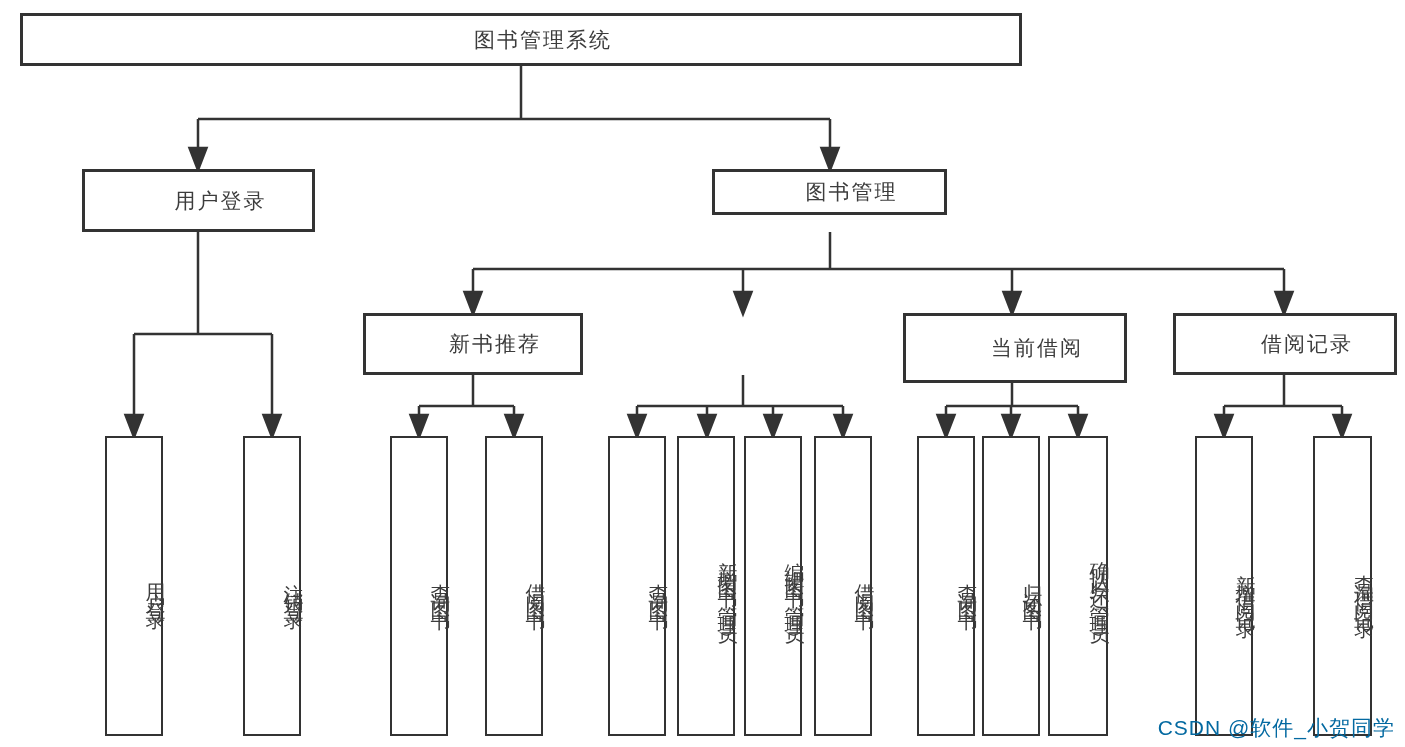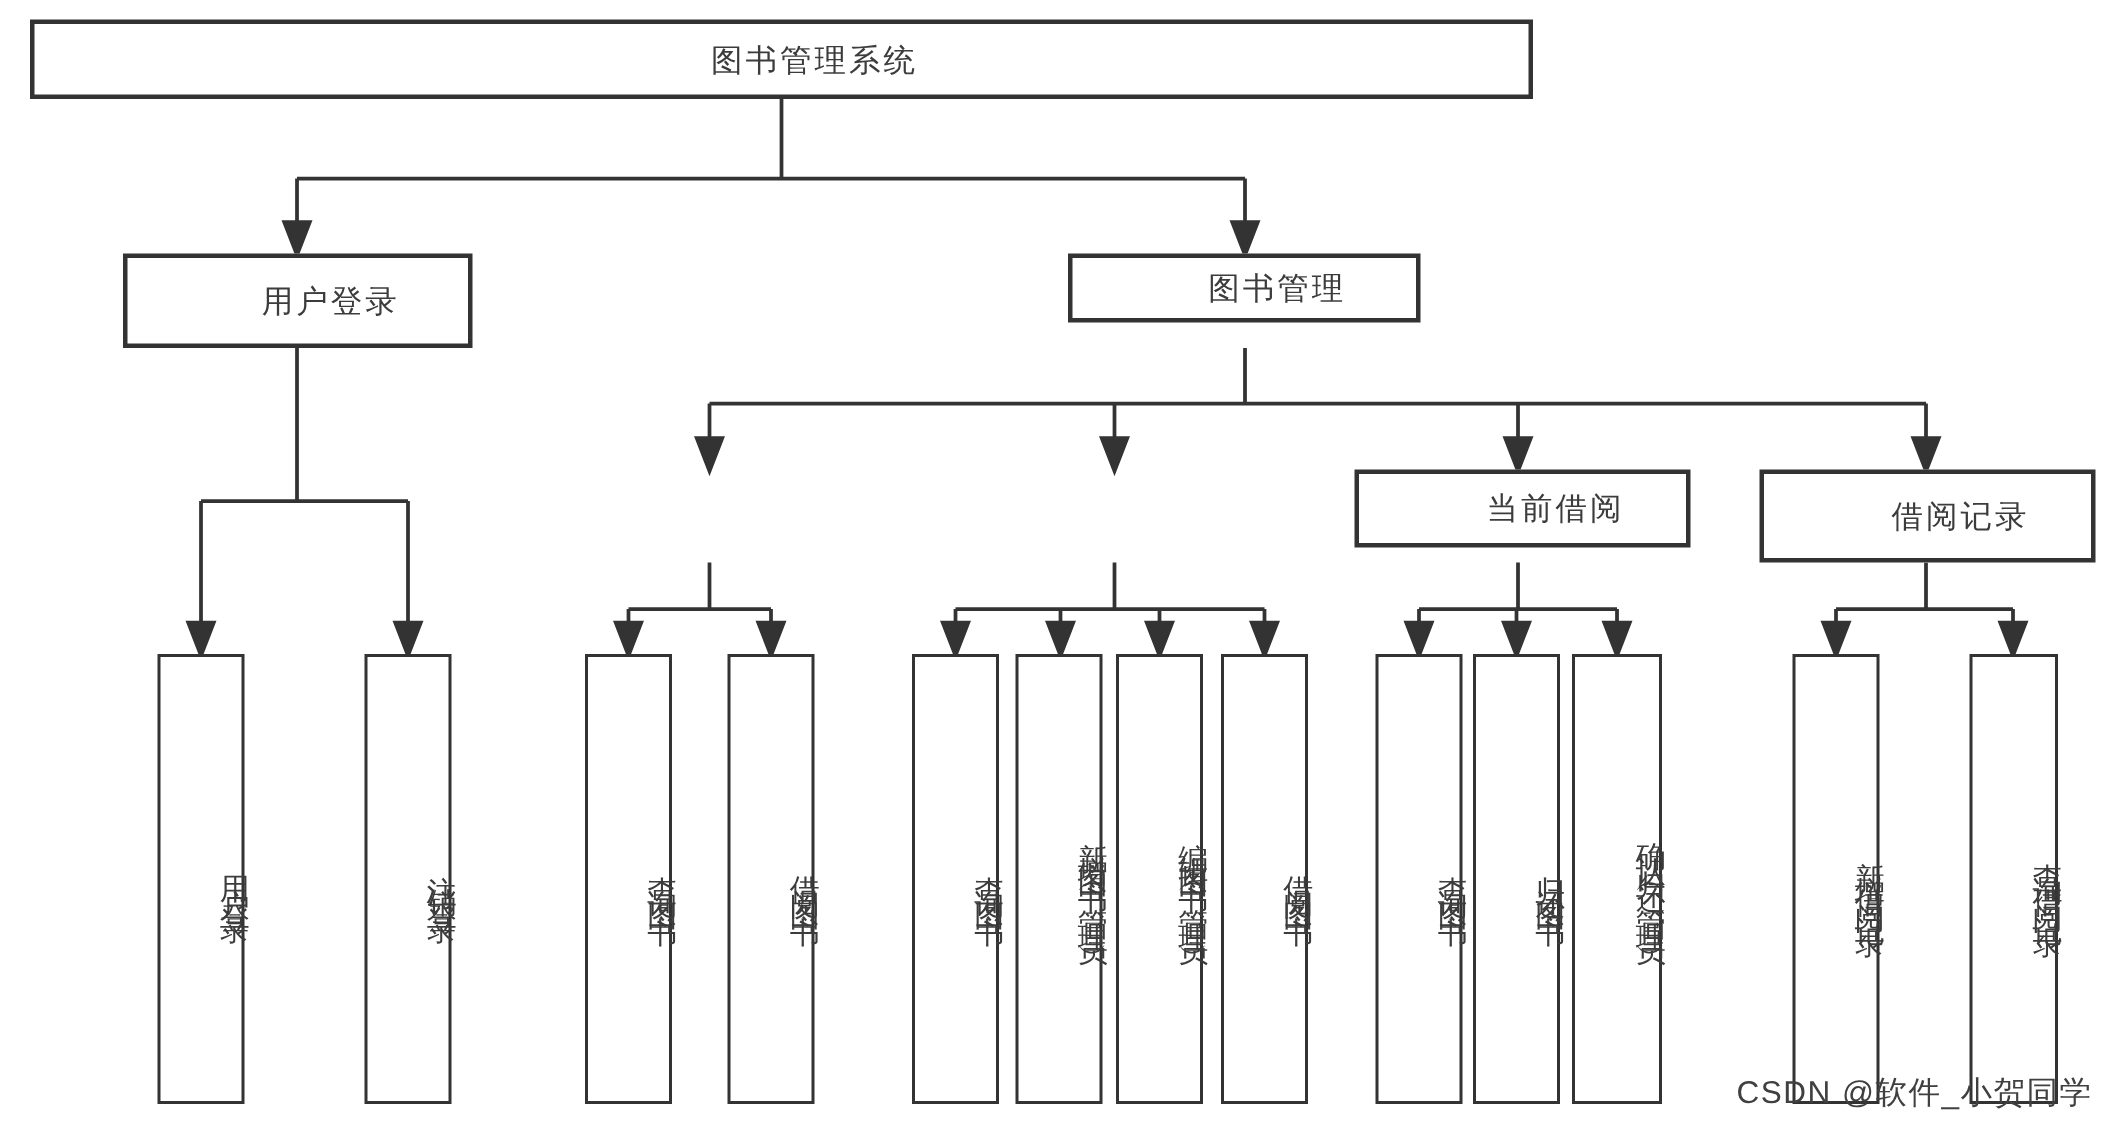--- a/index.html
+++ b/index.html
@@ -38,21 +38,21 @@
     writing-mode: vertical-rl;
     text-orientation: mixed;
     border-width: 2.5px;
   }
   
   .b-root { left: 20px;  top: 13px;  width: 1002px; height: 53px; }
   .b-l2-1 { left: 82px;  top: 169px; width: 233px;  height: 63px; }
   .b-l2-2 { left: 712px; top: 169px; width: 235px;  height: 46px; }
   .b-l3-1 { left: 363px;  top: 313px; width: 220px; height: 62px; }
   .b-l3-2 { left: 633px;  top: 313px; width: 220px; height: 62px; }
-  .b-l3-3 { left: 903px;  top: 313px; width: 224px; height: 52px; text-align: center; }
+  .b-l3-3 { left: 903px;  top: 313px; width: 224px; height: 70px; text-align: center; }
   .b-l3-4 { left: 1173px; top: 313px; width: 224px; height: 62px; }
   .leaf   { top: 436px; width: 58px; height: 300px; }
   .b-lf-1  { left: 105px; }
   .b-lf-2  { left: 243px; }
   .b-lf-3  { left: 390px; }
   .b-lf-4  { left: 485px; }
   .b-lf-5  { left: 608px; }
   .b-lf-6  { left: 677px; }
   .b-lf-7  { left: 744px; }
   .b-lf-8  { left: 814px; }
@@ -60,21 +60,21 @@
   .b-lf-10 { left: 982px; }
   .b-lf-11 { left: 1048px; width: 60px; }
   .b-lf-12 { left: 1195px; }
   .b-lf-13 { left: 1313px; width: 59px; }
   .watermark {
     position: absolute;
     right: 10px;
     top: 714px;
     font-size: 21px;
     letter-spacing: 1px;
-    color: #404040;
+    color: #0369a1;
     z-index: 3;
     white-space: nowrap;
   }
 </style>
 </head>
 <body>
 
 <div id="canvas">
 
   <svg class="connectors" viewBox="0 0 1405 747" xmlns="http://www.w3.org/2000/svg">
@@ -125,20 +125,21 @@
       <polygon points="1215.5,415 1232.5,415 1224,437"></polygon>
       <polygon points="1333.5,415 1350.5,415 1342,437"></polygon>
     </g>
   </svg>
 
   <div class="box hbox b-root">图书管理系统</div>
 
   <div class="box hbox b-l2-1">用户登录</div>
   <div class="box hbox b-l2-2">图书管理</div>
 
+  <div class="box hbox b-l3-1">新书推荐</div>
   <div class="box hbox b-l3-3">当前借阅</div>
   <div class="box hbox b-l3-4">借阅记录</div>
 
   <div class="box vbox leaf b-lf-1">用户登录</div>
   <div class="box vbox leaf b-lf-2">注销登录</div>
 
   <div class="box vbox leaf b-lf-3">查询图书</div>
   <div class="box vbox leaf b-lf-4">借阅图书</div>
 
   <div class="box vbox leaf b-lf-5">查询图书</div>

